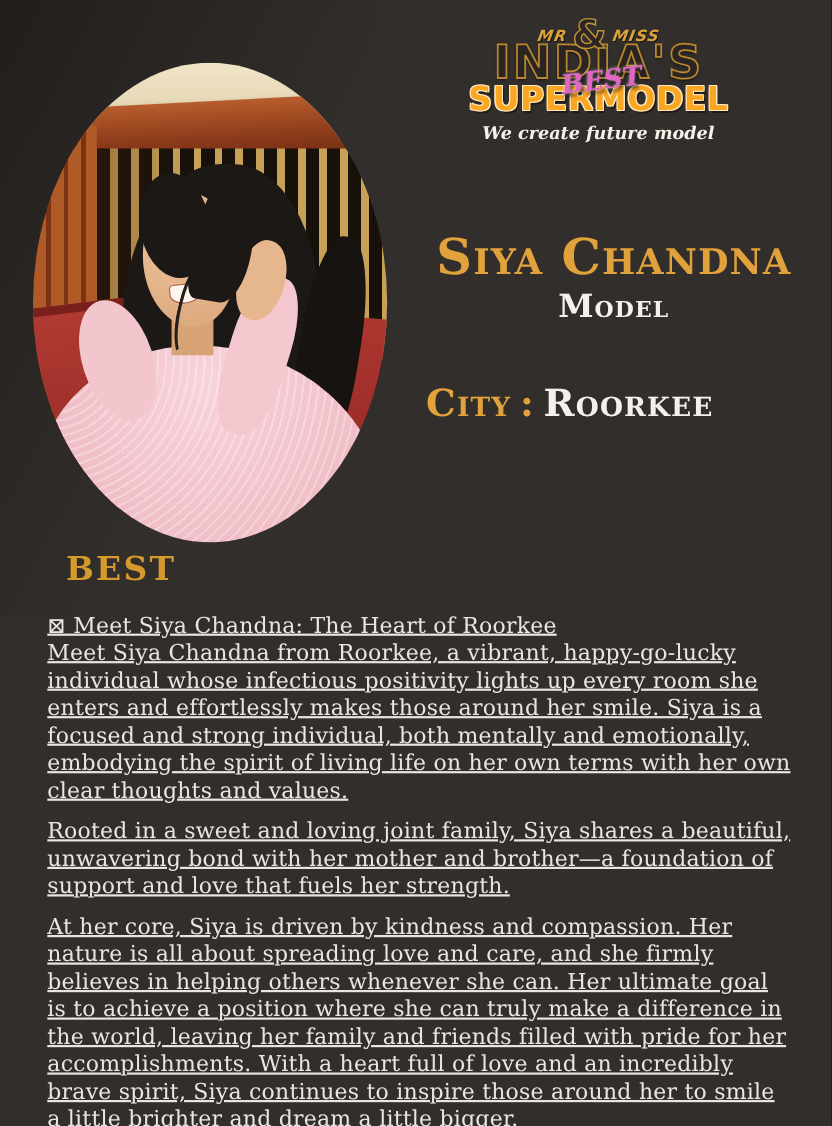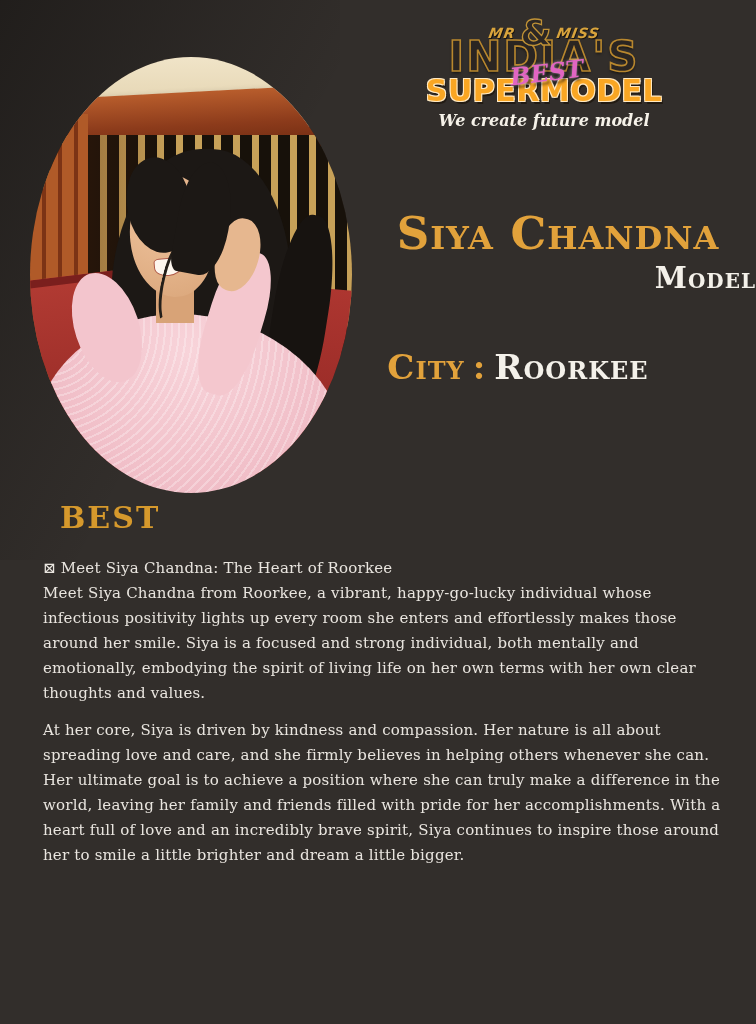--- a/index.html
+++ b/index.html
@@ -82,33 +82,33 @@
   .logo-supermodel{display:inline-block;font-size:30px;font-weight:800;letter-spacing:.5px;color:#f9a623;
     text-shadow:-1px -1px 0 #ffe9c2, 1px -1px 0 #ffe9c2, -1px 1px 0 #ffe9c2, 1px 1px 0 #ffe9c2, 2px 3px 0 #221b13;}
   .logo-tagline{margin-top:3px;font-family:"DejaVu Serif", serif;font-size:16px;font-style:italic;
     font-weight:700;color:#f6f2e9;}
 
   
   .name-block{position:absolute;left:360px;top:206px;width:396px;text-align:center;}
   .model-name{margin:4px;font-variant:small-caps;font-weight:700;font-size:45px;line-height:1.05;
     letter-spacing:1px;color:#e2a23b;}
   .model-role{margin:2px 0 0 0;font-variant:small-caps;font-weight:700;font-size:29px;
-    letter-spacing:1px;color:#f4f1ea;text-align:right;}
+    letter-spacing:1px;color:#f4f1ea;}
   .city-line{position:absolute;left:322px;top:347px;width:392px;text-align:center;
     font-variant:small-caps;font-weight:700;font-size:34px;letter-spacing:1px;}
   .city-gold{color:#e2a23b;}
   .city-colon{color:#e2a23b;padding:0 8px;}
   .city-white{color:#f4f1ea;}
 
   
   .about-heading{position:absolute;left:60px;top:500px;margin:0;font-size:30px;font-weight:700;
     letter-spacing:2px;color:#d6992c;}
   .about-body{position:absolute;left:43px;top:556px;width:678px;color:#e9e5df;}
-  .about-body p{margin:0 0 12px 0;font-size:15px;line-height:25px;white-space:pre-line;
-    letter-spacing:.2px;}
+  .about-body p{margin:0 0 12px 0;font-size:20px;line-height:25px;white-space:pre-line;
+    letter-spacing:.2px;text-decoration:underline;}
 </style>
 </head>
 <body>
 
 <div class="poster">
 
   <div class="corner-shade"></div>
 
   <div class="photo">
     <div class="ph-ceiling"></div>
@@ -157,17 +157,18 @@
   </div>
 
   <div class="city-line">
     <span class="city-gold">City</span><span class="city-colon">:</span><span class="city-white">Roorkee</span>
   </div>
 
   <h3 class="about-heading">BEST</h3>
   <div class="about-body">
     <p>⊠ Meet Siya Chandna: The Heart of Roorkee
 Meet Siya Chandna from Roorkee, a vibrant, happy-go-lucky individual whose infectious positivity lights up every room she enters and effortlessly makes those around her smile. Siya is a focused and strong individual, both mentally and emotionally, embodying the spirit of living life on her own terms with her own clear thoughts and values.</p>
+    <p>Rooted in a sweet and loving joint family, Siya shares a beautiful, unwavering bond with her mother and brother—a foundation of support and love that fuels her strength.</p>
     <p>At her core, Siya is driven by kindness and compassion. Her nature is all about spreading love and care, and she firmly believes in helping others whenever she can. Her ultimate goal is to achieve a position where she can truly make a difference in the world, leaving her family and friends filled with pride for her accomplishments. With a heart full of love and an incredibly brave spirit, Siya continues to inspire those around her to smile a little brighter and dream a little bigger.</p>
 
   </div>
 
 </div>
 
 </body></html>

